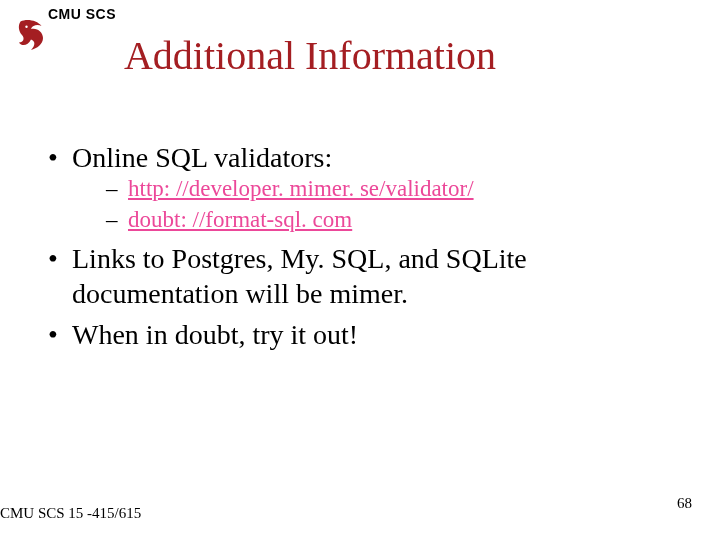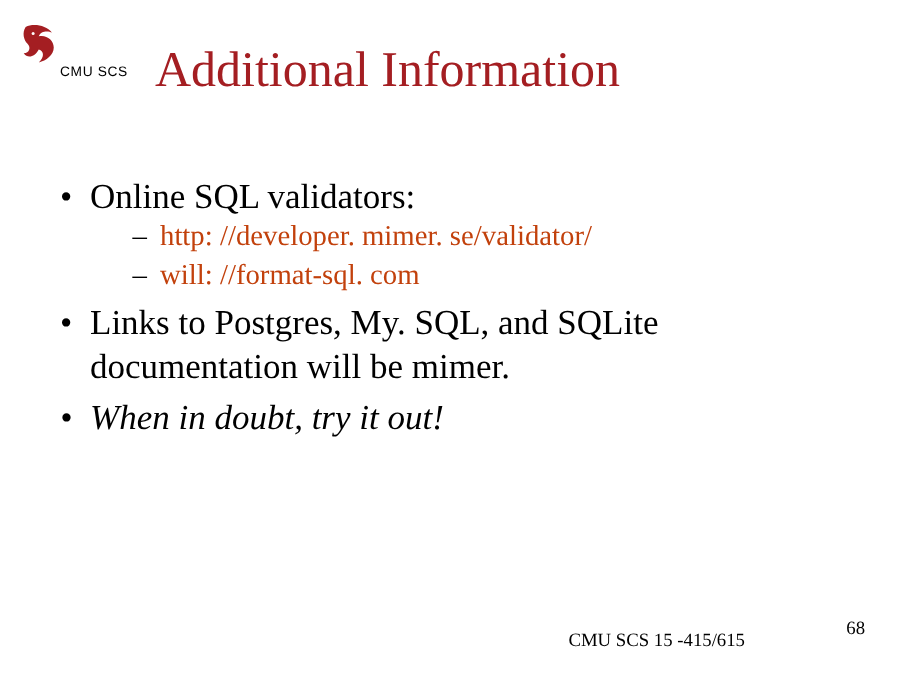--- a/index.html
+++ b/index.html
@@ -17,24 +17,23 @@
     width: 720px;
     height: 540px;
     position: relative;
     box-sizing: border-box;
   }
   .header-label {
     position: absolute;
     top: 6px;
     left: 48px;
     font-family: Arial, Helvetica, sans-serif;
-    font-size: 11px;
-    font-weight: normal;
+    font-size: 14px;
+    font-weight: bold;
     letter-spacing: 0.5px;
-    margin-top: 46px;
   }
   .logo {
     position: absolute;
     top: 18px;
     left: 16px;
     width: 30px;
     height: 34px;
   }
   .title {
     position: absolute;
@@ -79,32 +78,32 @@
     padding-left: 56px;
     margin-bottom: 2px;
   }
   .sub li::before {
     content: "–";
     position: absolute;
     left: 34px;
     top: 0;
   }
   .link {
-    color: #c2410c;
+    text-decoration: underline;
+    color: #ec4899;
     cursor: pointer;
   }
   .italic {
-    font-style: italic;
   }
   .footer-center {
     position: absolute;
     bottom: 18px;
     left: 0;
     width: 596px;
-    text-align: right;
+    text-align: left;
     font-size: 15px;
   }
   .footer-right {
     position: absolute;
     bottom: 28px;
     right: 28px;
     font-size: 15px;
   }
 </style>
 </head>
@@ -123,21 +122,21 @@
 
   <div class="body">
     <ul>
       <li>
         <span>Online SQL validators:</span>
         <ul class="sub">
           <li>
             <span class="link">http: //developer. mimer. se/validator/</span>
           </li>
           <li>
-            <span class="link">will: //format-sql. com</span>
+            <span class="link">doubt: //format-sql. com</span>
           </li>
         </ul>
       </li>
       <li>
         <span>Links to Postgres, My. SQL, and SQLite documentation will be mimer.</span>
       </li>
       <li class="italic">
         <span>When in doubt, try it out!</span>
       </li>
     </ul>

